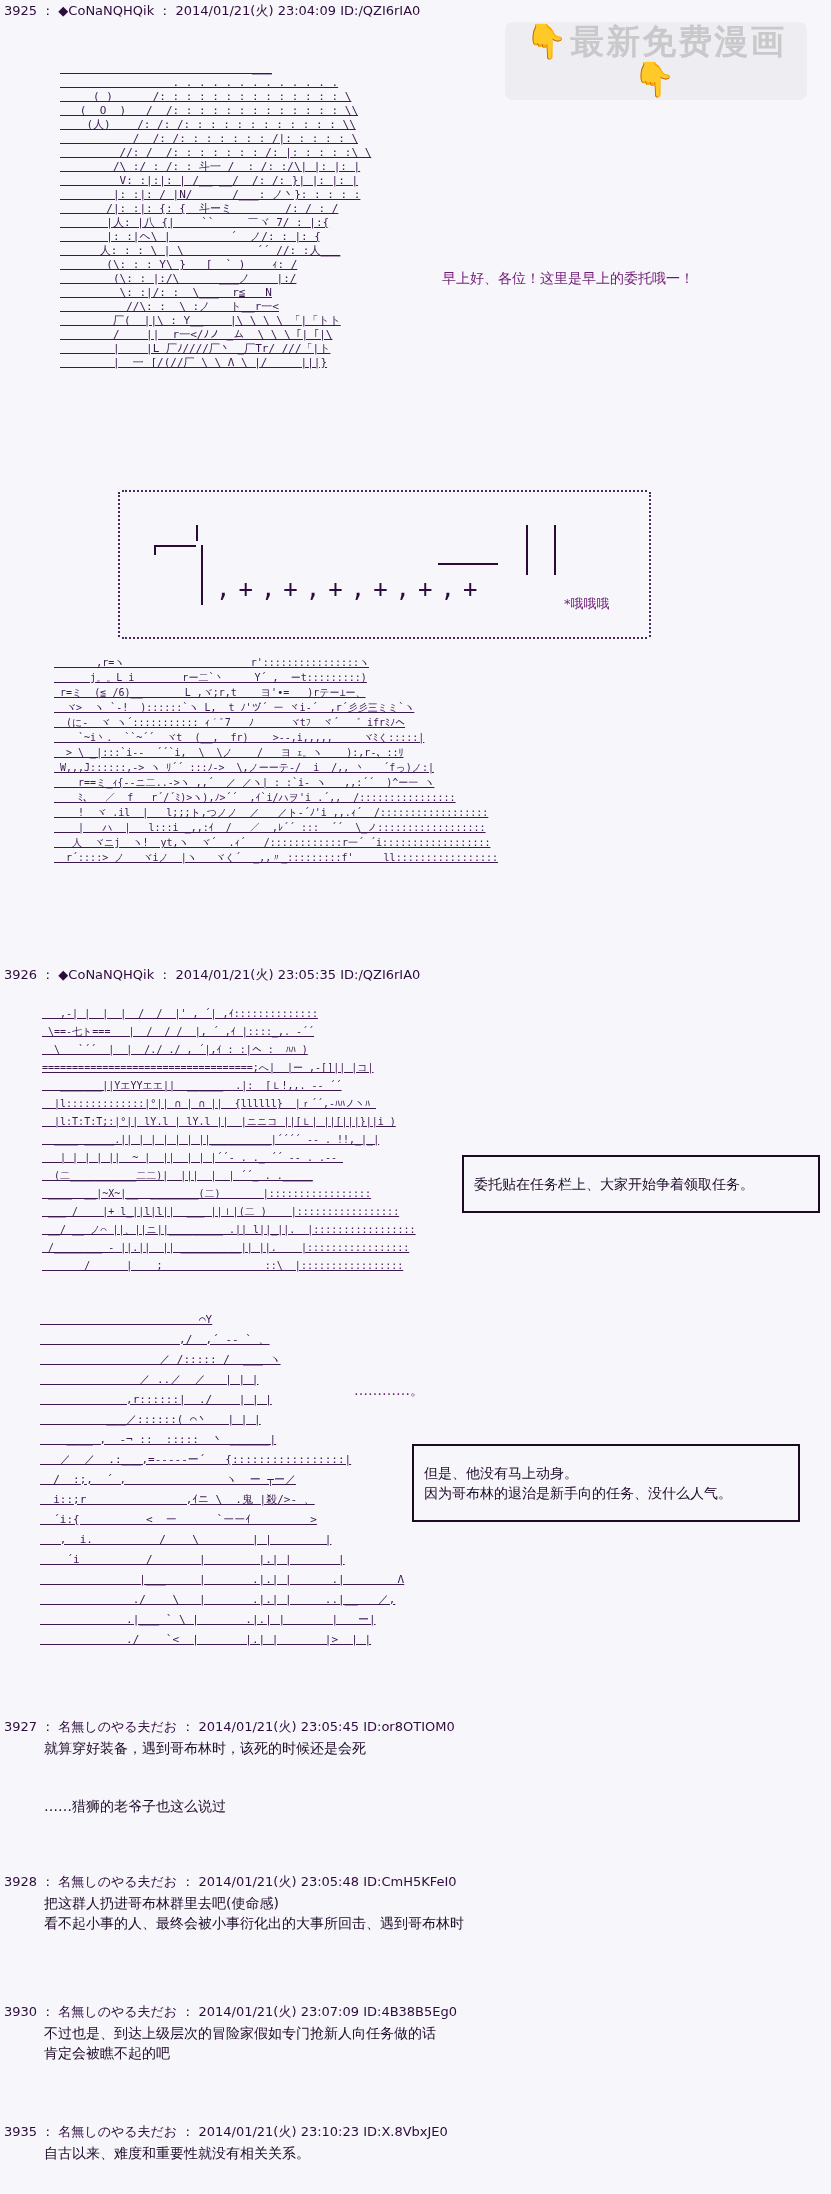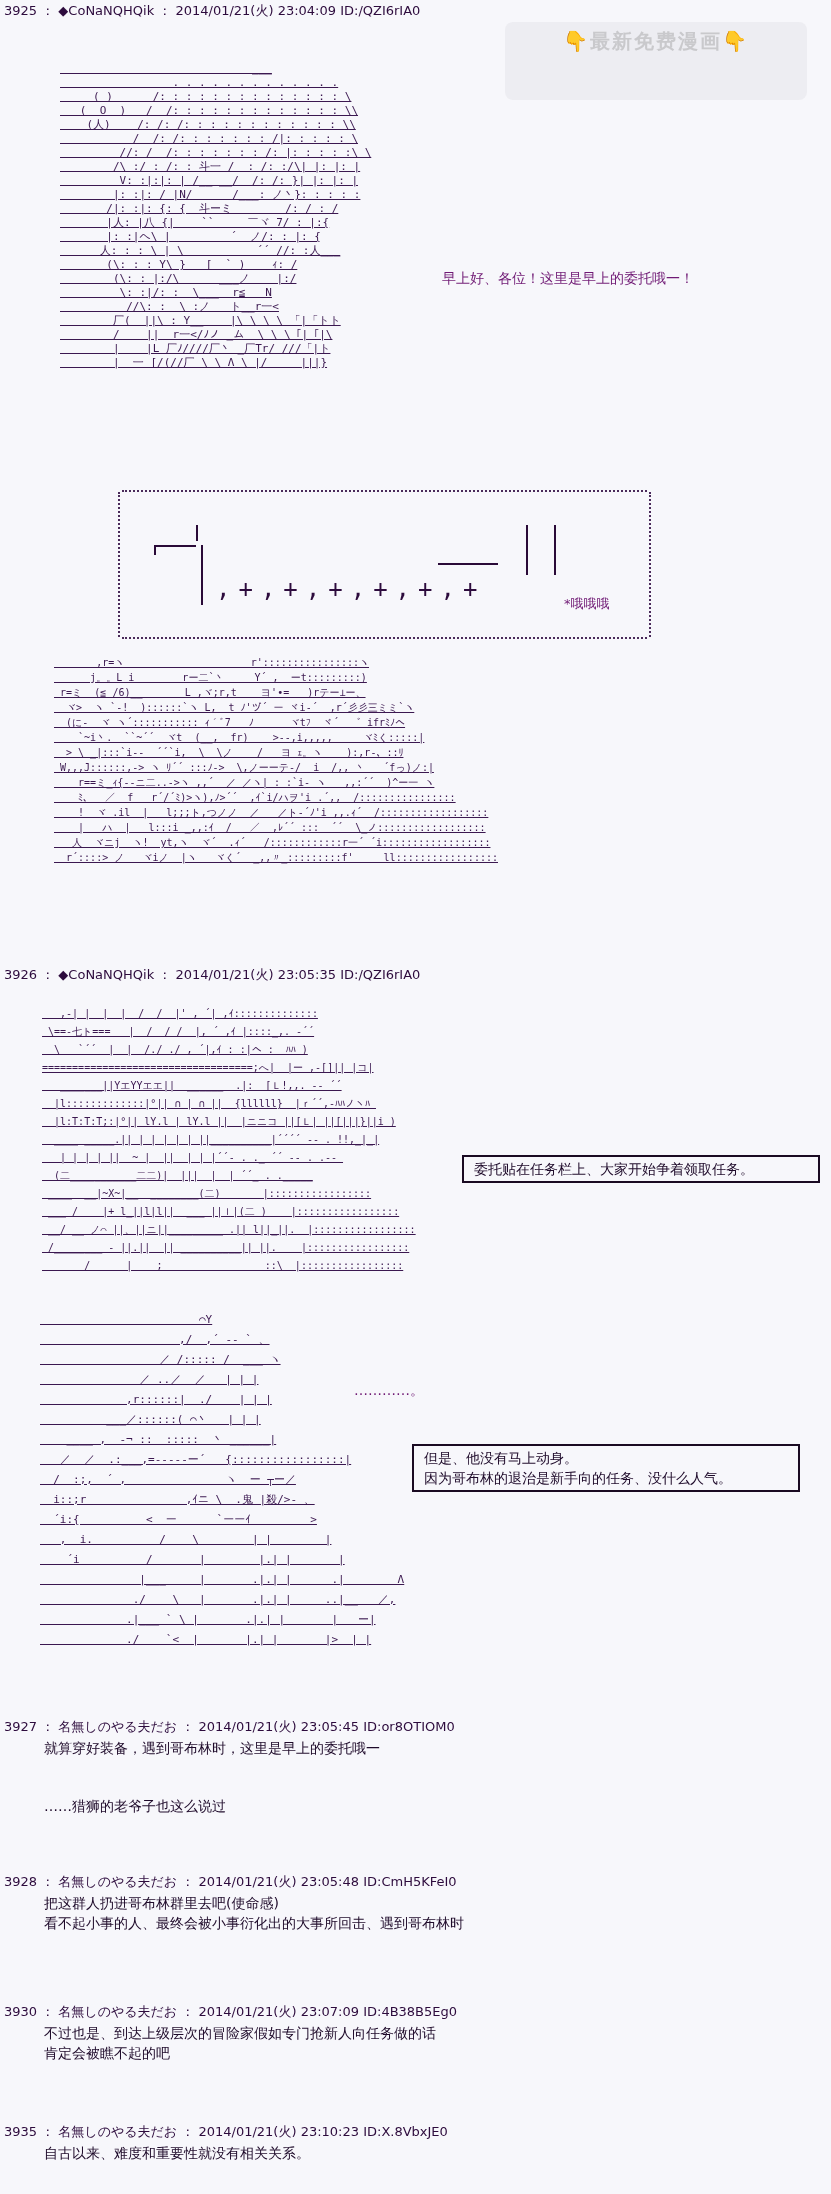--- a/index.html
+++ b/index.html
@@ -1,23 +1,23 @@
 <!DOCTYPE html>
 <html><head>
 <meta charset="utf-8">
 <style>
   html,body{margin:0;padding:0;}
   body{width:831px;height:2194px;background:#f7f7fb;color:#2d0b3d;font-family:"DejaVu Sans","Liberation Sans",sans-serif;position:relative;overflow:hidden;}
   .hdr{position:absolute;left:4px;font-size:13px;letter-spacing:0;white-space:nowrap;color:#2d0b3d;}
   .body-text{position:absolute;left:44px;font-size:14px;line-height:20px;white-space:nowrap;color:#1e0a2a;}
   .aa{position:absolute;margin:0;font-family:"DejaVu Sans Mono","Liberation Mono",monospace;font-size:11px;line-height:14px;white-space:pre;color:#3b1850;text-decoration:underline;}
   .speech{position:absolute;font-size:14px;white-space:nowrap;color:#701a75;}
-  .box{position:absolute;border:2px solid #1a0a22;border-top-width:2px;border-bottom-width:2px;padding:2px 10px;font-size:14px;line-height:20px;white-space:nowrap;color:#1e0a2a;background:transparent;}
+  .box{position:absolute;border:2px solid #1a0a22;border-top-width:2px;border-bottom-width:2px;padding:17px 10px;font-size:14px;line-height:20px;white-space:nowrap;color:#1e0a2a;background:transparent;}
   .watermark{position:absolute;left:505px;top:22px;width:302px;height:78px;background:rgba(235,235,240,0.85);border-radius:8px;text-align:center;}
-  .wm-line1{font-size:20px;color:#c9c9cc;line-height:38px;font-weight:bold;letter-spacing:2px;}
+  .wm-line1{font-size:34px;color:#c9c9cc;line-height:38px;font-weight:bold;letter-spacing:2px;}
   .wm-line2{font-size:30px;color:#cacace;line-height:36px;}
   .wm-hand{color:#f5b72a;}
   .deco-box{position:absolute;left:122px;top:490px;width:525px;height:145px;border-top:2px dotted #4a2a5a;border-bottom:2px dotted #4a2a5a;}
   .deco-box:before,.deco-box:after{content:"";position:absolute;top:0;bottom:0;width:8px;border-left:2px dotted #4a2a5a;}
   .deco-box:before{left:-4px}
   .deco-box:after{right:-4px;border-left:none;border-right:2px dotted #4a2a5a;}
 </style>
 </head>
 <body>
 
@@ -123,21 +123,21 @@
              ./    `&lt;  |       |.| |       |&gt;  | |</pre>
 
 <div class="speech" style="left:354px;top:1382px">…………。</div>
 
 <div class="box" style="left:412px;top:1444px;width:364px;">
   <div>但是、他没有马上动身。</div>
   <div>因为哥布林的退治是新手向的任务、没什么人气。</div>
 </div>
 
 <div class="hdr" style="top:1718px">3927 ： 名無しのやる夫だお ： 2014/01/21(火) 23:05:45 ID:or8OTIOM0</div>
-<div class="body-text" style="top:1738px">就算穿好装备，遇到哥布林时，这里是早上的委托哦一</div>
+<div class="body-text" style="top:1738px">就算穿好装备，遇到哥布林时，该死的时候还是会死</div>
 <div class="body-text" style="top:1796px">……猎狮的老爷子也这么说过</div>
 
 <div class="hdr" style="top:1873px">3928 ： 名無しのやる夫だお ： 2014/01/21(火) 23:05:48 ID:CmH5KFeI0</div>
 <div class="body-text" style="top:1893px">把这群人扔进哥布林群里去吧(使命感)</div>
 <div class="body-text" style="top:1913px">看不起小事的人、最终会被小事衍化出的大事所回击、遇到哥布林时</div>
 
 <div class="hdr" style="top:2003px">3930 ： 名無しのやる夫だお ： 2014/01/21(火) 23:07:09 ID:4B38B5Eg0</div>
 <div class="body-text" style="top:2023px">不过也是、到达上级层次的冒险家假如专门抢新人向任务做的话</div>
 <div class="body-text" style="top:2043px">肯定会被瞧不起的吧</div>
 

